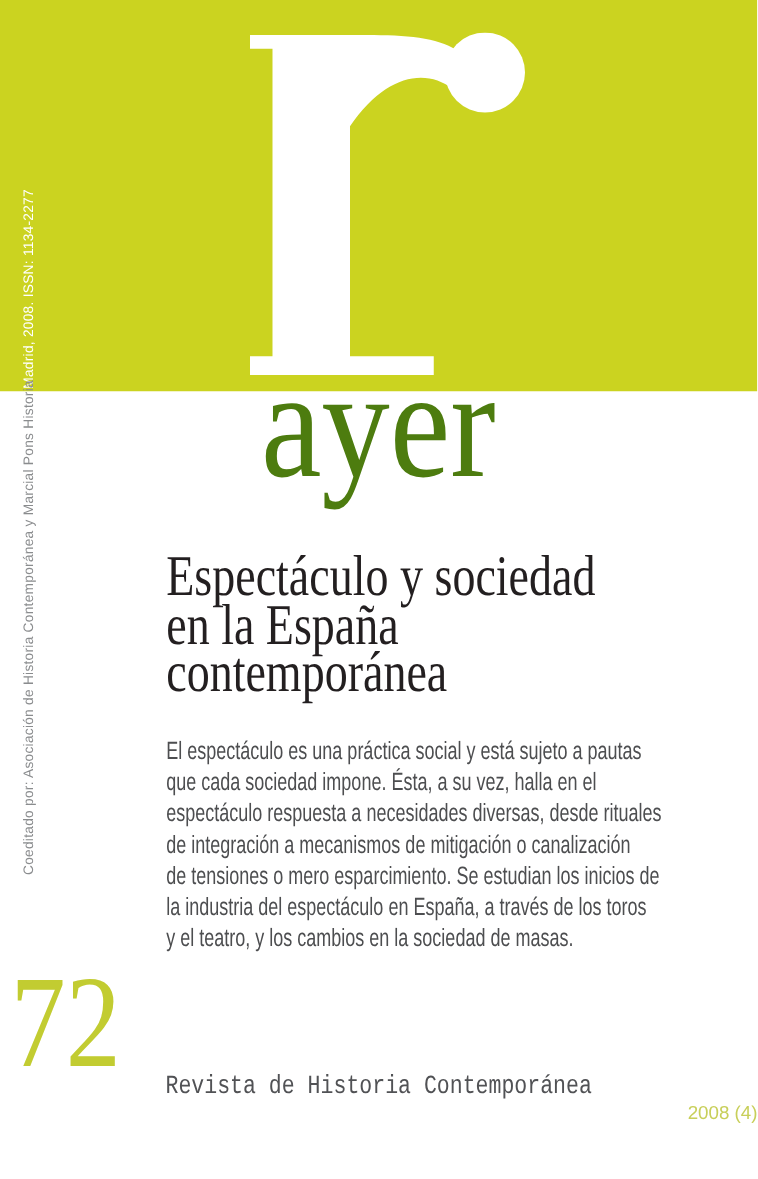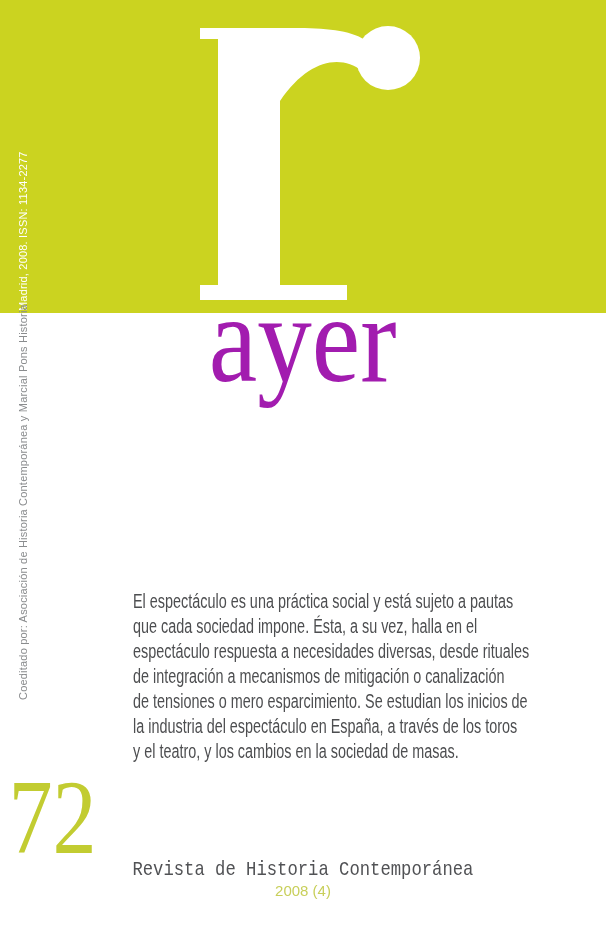--- a/index.html
+++ b/index.html
@@ -39,21 +39,21 @@
     left: 17px; top: 700px;
     color: #8a8c8e;
   }
   .journal-name {
     position: absolute;
     left: 0; right: 0; top: 278px;
     text-align: center;
     font-family: "Liberation Serif", serif;
     font-size: 124px;
     line-height: 1;
-    color: #a21caf;
+    color: #4d7c0f;
   }
   .journal-name .squeeze {
     display: inline-block;
     transform: scaleX(0.88);
     transform-origin: 50% 50%;
   }
   .issue-title {
     position: absolute;
     left: 133px; top: 442px;
     font-family: "Liberation Serif", serif;
@@ -101,21 +101,21 @@
     font-family: Liberation Mono, monospace;
   }
   .journal-subtitle .squeeze {
     display: inline-block;
     transform: scaleX(0.82);
     transform-origin: 50% 50%;
   }
   .issue-date {
     position: absolute;
     left: 0; right: 0; top: 883px;
-    text-align: center;
+    text-align: right;
     font-size: 15px;
     line-height: 1;
     color: #c8cf5a;
   }
 </style>
 </head>
 <body>
 
 <div class="cover">
 
@@ -127,20 +127,25 @@
     </svg>
     <div class="vtext issn-vertical">Madrid, 2008. ISSN: 1134-2277</div>
   </div>
 
   <div class="vtext coedited-vertical">Coeditado por: Asociación de Historia Contemporánea y Marcial Pons Historia</div>
 
   <div class="journal-name">
     <span class="squeeze">ayer</span>
   </div>
 
+  <div class="issue-title">
+    <div class="tline">Espectáculo y sociedad</div>
+    <div class="tline">en la España</div>
+    <div class="tline">contemporánea</div>
+  </div>
 
   <div class="abstract">
     <div class="aline">El espectáculo es una práctica social y está sujeto a pautas</div>
     <div class="aline">que cada sociedad impone. Ésta, a su vez, halla en el</div>
     <div class="aline">espectáculo respuesta a necesidades diversas, desde rituales</div>
     <div class="aline">de integración a mecanismos de mitigación o canalización</div>
     <div class="aline">de tensiones o mero esparcimiento. Se estudian los inicios de</div>
     <div class="aline">la industria del espectáculo en España, a través de los toros</div>
     <div class="aline">y el teatro, y los cambios en la sociedad de masas.</div>
   </div>

